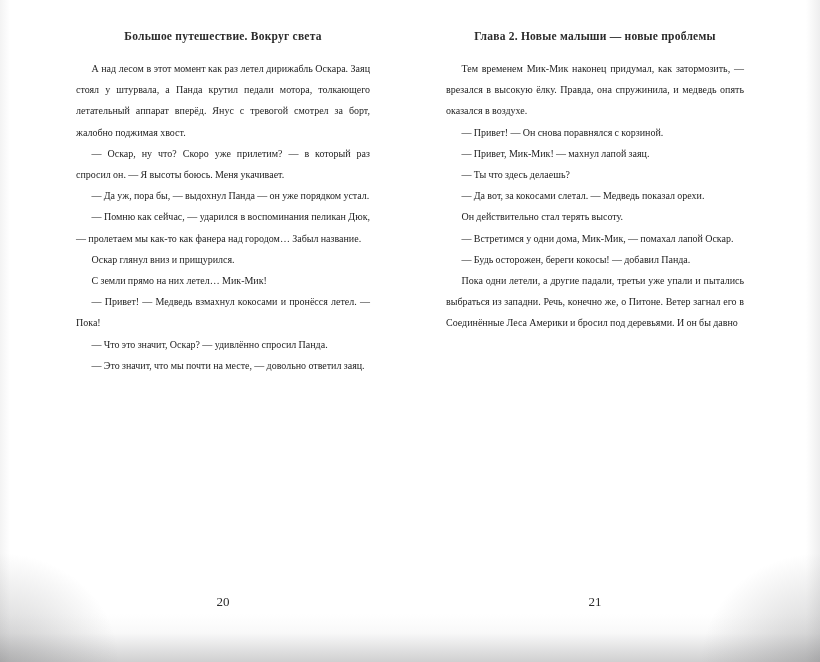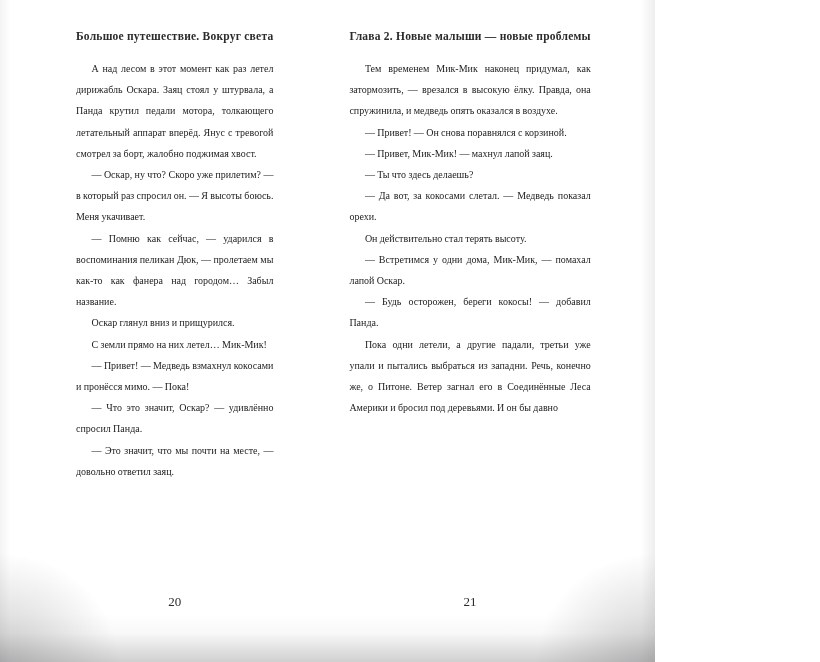--- a/index.html
+++ b/index.html
@@ -2,21 +2,21 @@
 <html lang="ru"><head>
 <meta charset="utf-8">
 <style>
   html, body {
     margin: 0;
     padding: 0;
     background: #ffffff;
   }
   .stage {
     position: relative;
-    width: 655px;
+    width: 820px;
     height: 662px;
     background: #ffffff;
     overflow: hidden;
     font-family: "Liberation Serif", "DejaVu Serif", serif;
     color: #232323;
   }
   .book {
     position: absolute;
     inset: 0;
     display: flex;
@@ -106,24 +106,25 @@
 <body>
 
 <div class="stage">
   <div class="book">
 
     <div class="page left">
       <div class="running-head">Большое путешествие. Вокруг света</div>
       <div class="body-text">
           <p>А над лесом в этот момент как раз летел дирижабль Оскара. Заяц стоял у штурвала, а Панда крутил педали мотора, толкающего летательный аппарат вперёд. Янус с тревогой смотрел за борт, жалобно поджимая хвост.</p>
           <p>— Оскар, ну что? Скоро уже прилетим? — в который раз спросил он. — Я высоты боюсь. Меня укачивает.</p>
+          <p>— Да уж, пора бы, — выдохнул Панда — он уже порядком устал.</p>
           <p>— Помню как сейчас, — ударился в воспоминания пеликан Дюк, — пролетаем мы как-то как фанера над городом… Забыл название.</p>
           <p>Оскар глянул вниз и прищурился.</p>
           <p>С земли прямо на них летел… Мик-Мик!</p>
-          <p>— Привет! — Медведь взмахнул кокосами и пронёсся мимо. — Пока!</p>
+          <p>— Привет! — Медведь взмахнул кокосами и пронёсся летел. — Пока!</p>
           <p>— Что это значит, Оскар? — удивлённо спросил Панда.</p>
           <p>— Это значит, что мы почти на месте, — довольно ответил заяц.</p>
         </div>
       <div class="page-number">20</div>
     </div>
 
     <div class="page right">
       <div class="running-head">Глава 2. Новые малыши — новые проблемы</div>
       <div class="body-text">
           <p>Тем временем Мик-Мик наконец придумал, как затормозить, — врезался в высокую ёлку. Правда, она спружинила, и медведь опять оказался в воздухе.</p>

